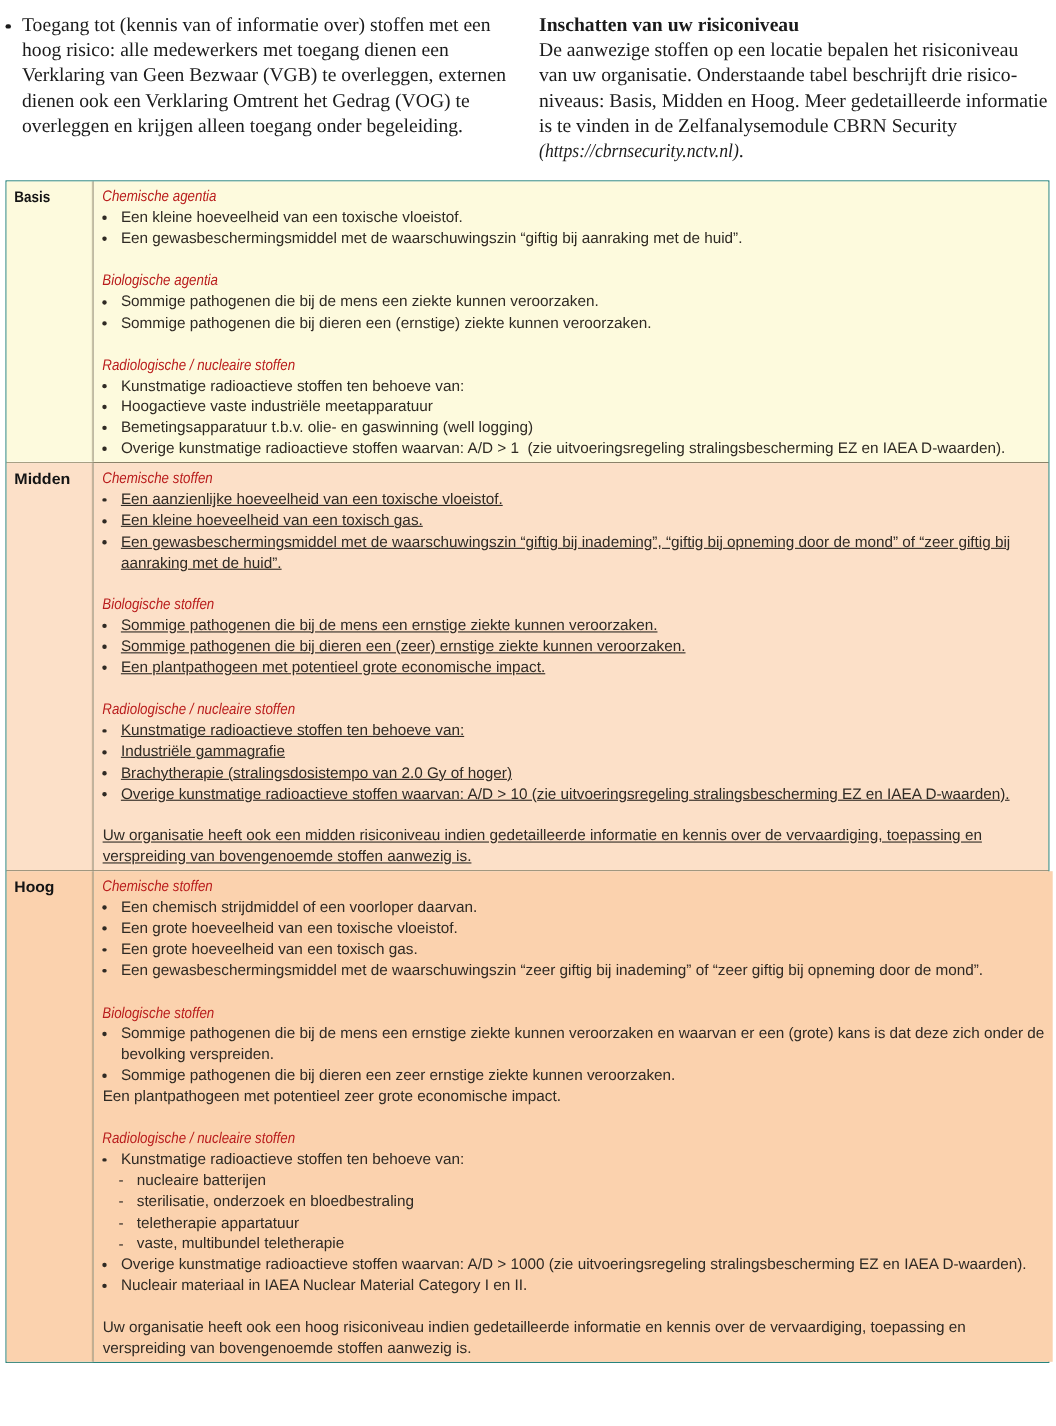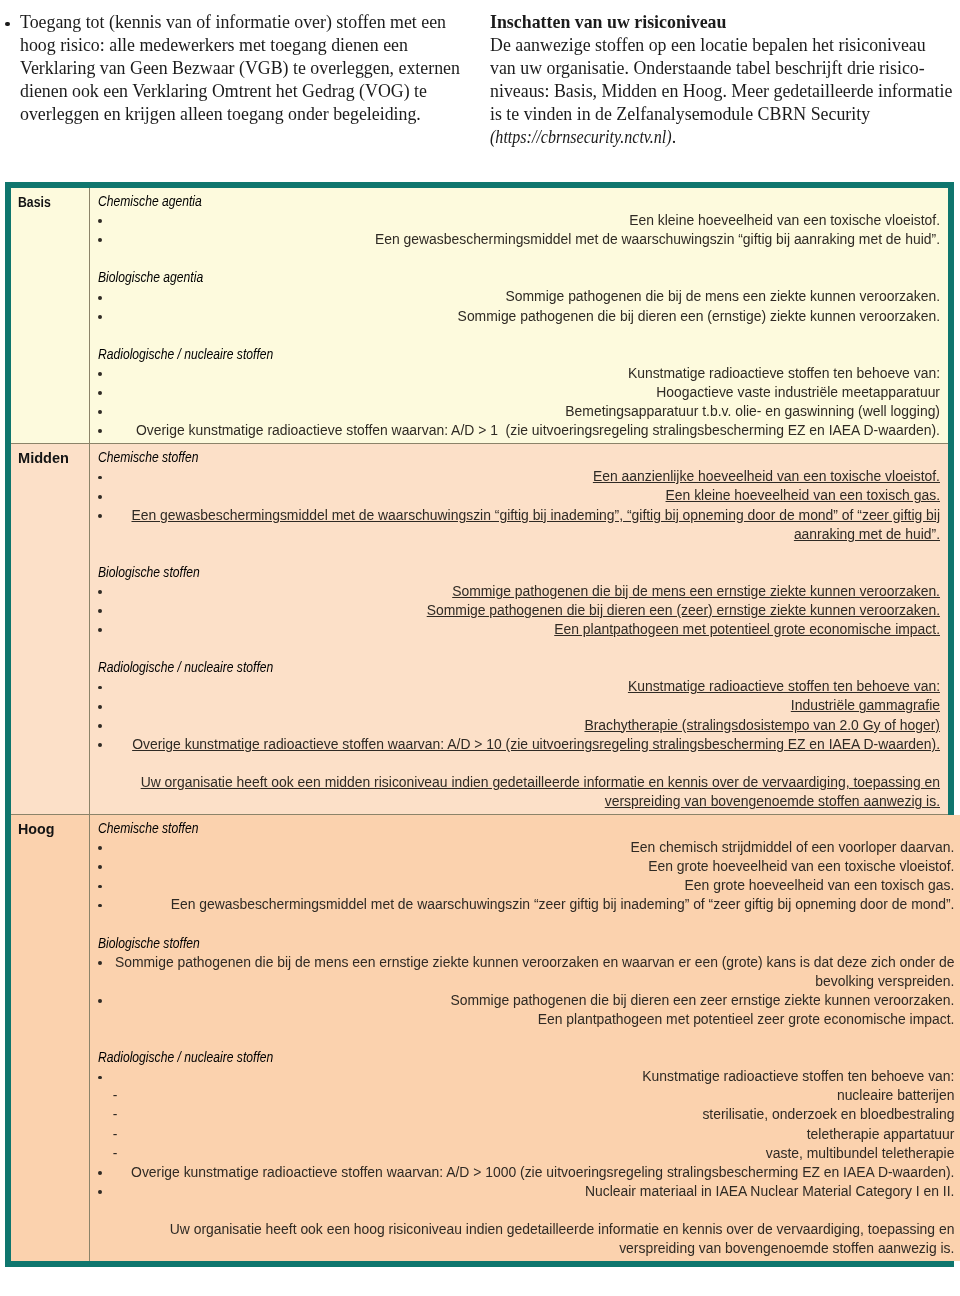--- a/index.html
+++ b/index.html
@@ -12,42 +12,42 @@
 .intro-col{position:absolute;font-family:"Liberation Serif",serif;font-size:17.85px;line-height:23.1px;color:#1b1b1b;white-space:nowrap;}
 #intro-left{left:-1px;top:-3.3px;}
 #intro-right{left:490px;top:-3.0px;}
 .intro-bullet{position:relative;padding-left:21px;}
 .intro-bullet-mark{position:absolute;left:6.0px;top:10.8px;width:4.6px;height:4.6px;border-radius:50%;background:#1b1b1b;}
 .intro-head{font-weight:bold;}
 .intro-ital{font-style:italic;display:inline-block;transform:scaleX(0.90);transform-origin:0 50%;vertical-align:baseline;margin-right:-20.2px;}
 .tline{height:23.1px;}
 
 
-.risk-table{position:absolute;left:5px;top:168px;width:949px;box-sizing:border-box;
-  border:6px solid #0f766e;}
+.risk-table{position:absolute;left:5px;top:150px;width:949px;box-sizing:border-box;
+  border:1px solid #0f766e;}
 .risk-row{display:flex;align-items:stretch;border-bottom:1px solid #8b8369;}
 .risk-row:last-child{border-bottom:0;}
 .risk-label{flex:0 0 79px;width:79px;box-sizing:border-box;border-right:1px solid #8b8369;
   font-family:"Liberation Sans",sans-serif;font-weight:bold;font-size:14px;color:#141414;
   padding:5px 0 0 6.6px;line-height:19.1px;}
 .risk-label > span{display:inline-block;transform-origin:0 50%;}
 #row-basis  .risk-label > span{transform:scaleX(0.875);}
 #row-midden .risk-label > span{transform:scaleX(1.04);}
 #row-hoog   .risk-label > span{transform:scaleX(1.02);}
 .risk-cell{flex:1 1 auto;box-sizing:border-box;padding:4px 8px 3px 8.3px;
   font-family:"Liberation Sans",sans-serif;font-size:13.92px;line-height:19.1px;color:#2f2a24;}
-.grp-head{font-style:italic;font-size:14px;line-height:19.1px;color:#000000;}
+.grp-head{font-style:italic;font-size:14px;line-height:19.1px;color:#b91c1c;}
 .grp-head > span{display:inline-block;transform:scaleX(0.866);transform-origin:0 50%;}
 .bullet-line{position:relative;padding-left:16.6px;}
 .bullet-line::before{content:"";position:absolute;left:-0.3px;top:8.3px;width:3.8px;height:3.8px;border-radius:50%;background:#2f2a24;}
 .dash-line{position:relative;padding-left:31px;}
 .dash-line::before{content:"-";position:absolute;left:14.5px;top:0;}
 .plain-line{position:relative;padding-left:0px;}
 .vgap{height:19.1px;line-height:19.1px;font-size:0;}
-.tl{height:19.1px;white-space:pre;text-align:right;}
+.tl{height:19.1px;white-space:pre;}
 
 
 #row-basis  .risk-label, #row-basis  .risk-cell {background:#fdfadd;}
 #row-midden .risk-label, #row-midden .risk-cell {background:#fce0c8;text-decoration:underline;}
 #row-hoog   .risk-label, #row-hoog   .risk-cell {background:#fbd2ae;}
 
 
 #page-number{position:absolute;left:0;top:1284px;width:957px;text-align:center;
   font-family:"Liberation Sans",sans-serif;font-size:13px;line-height:13px;color:#2f2f2f;letter-spacing:0;}
 </style>

